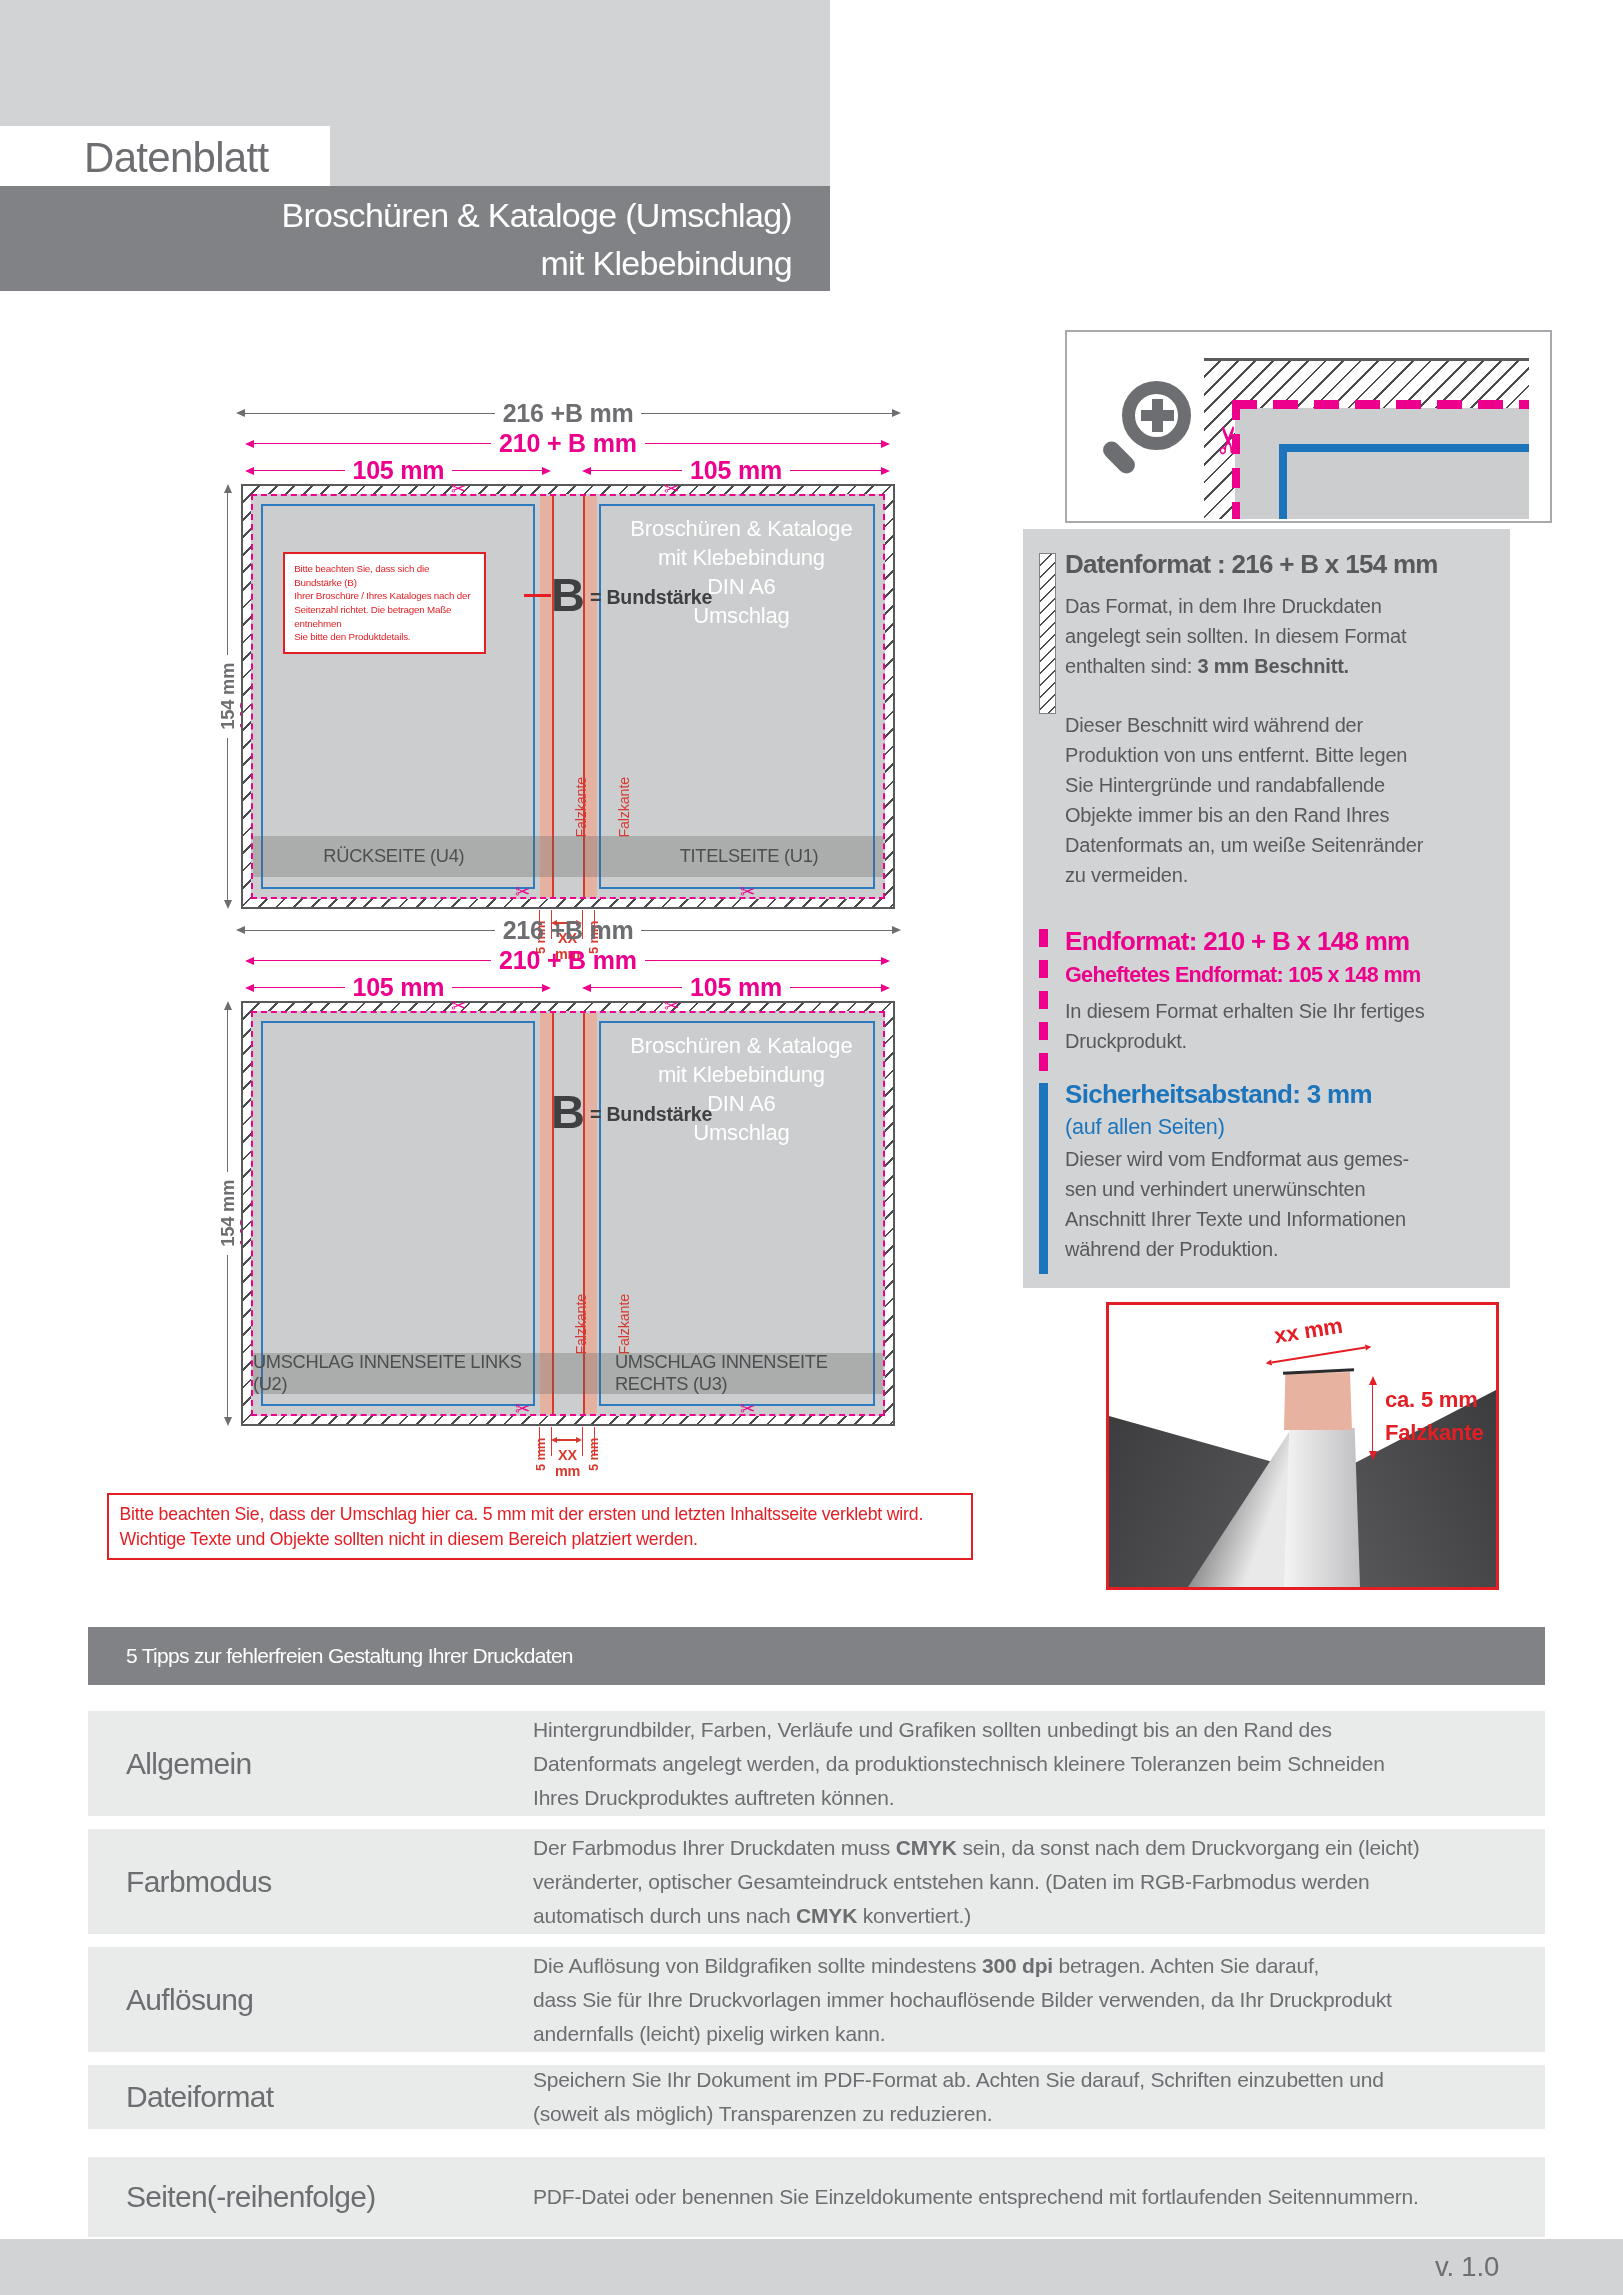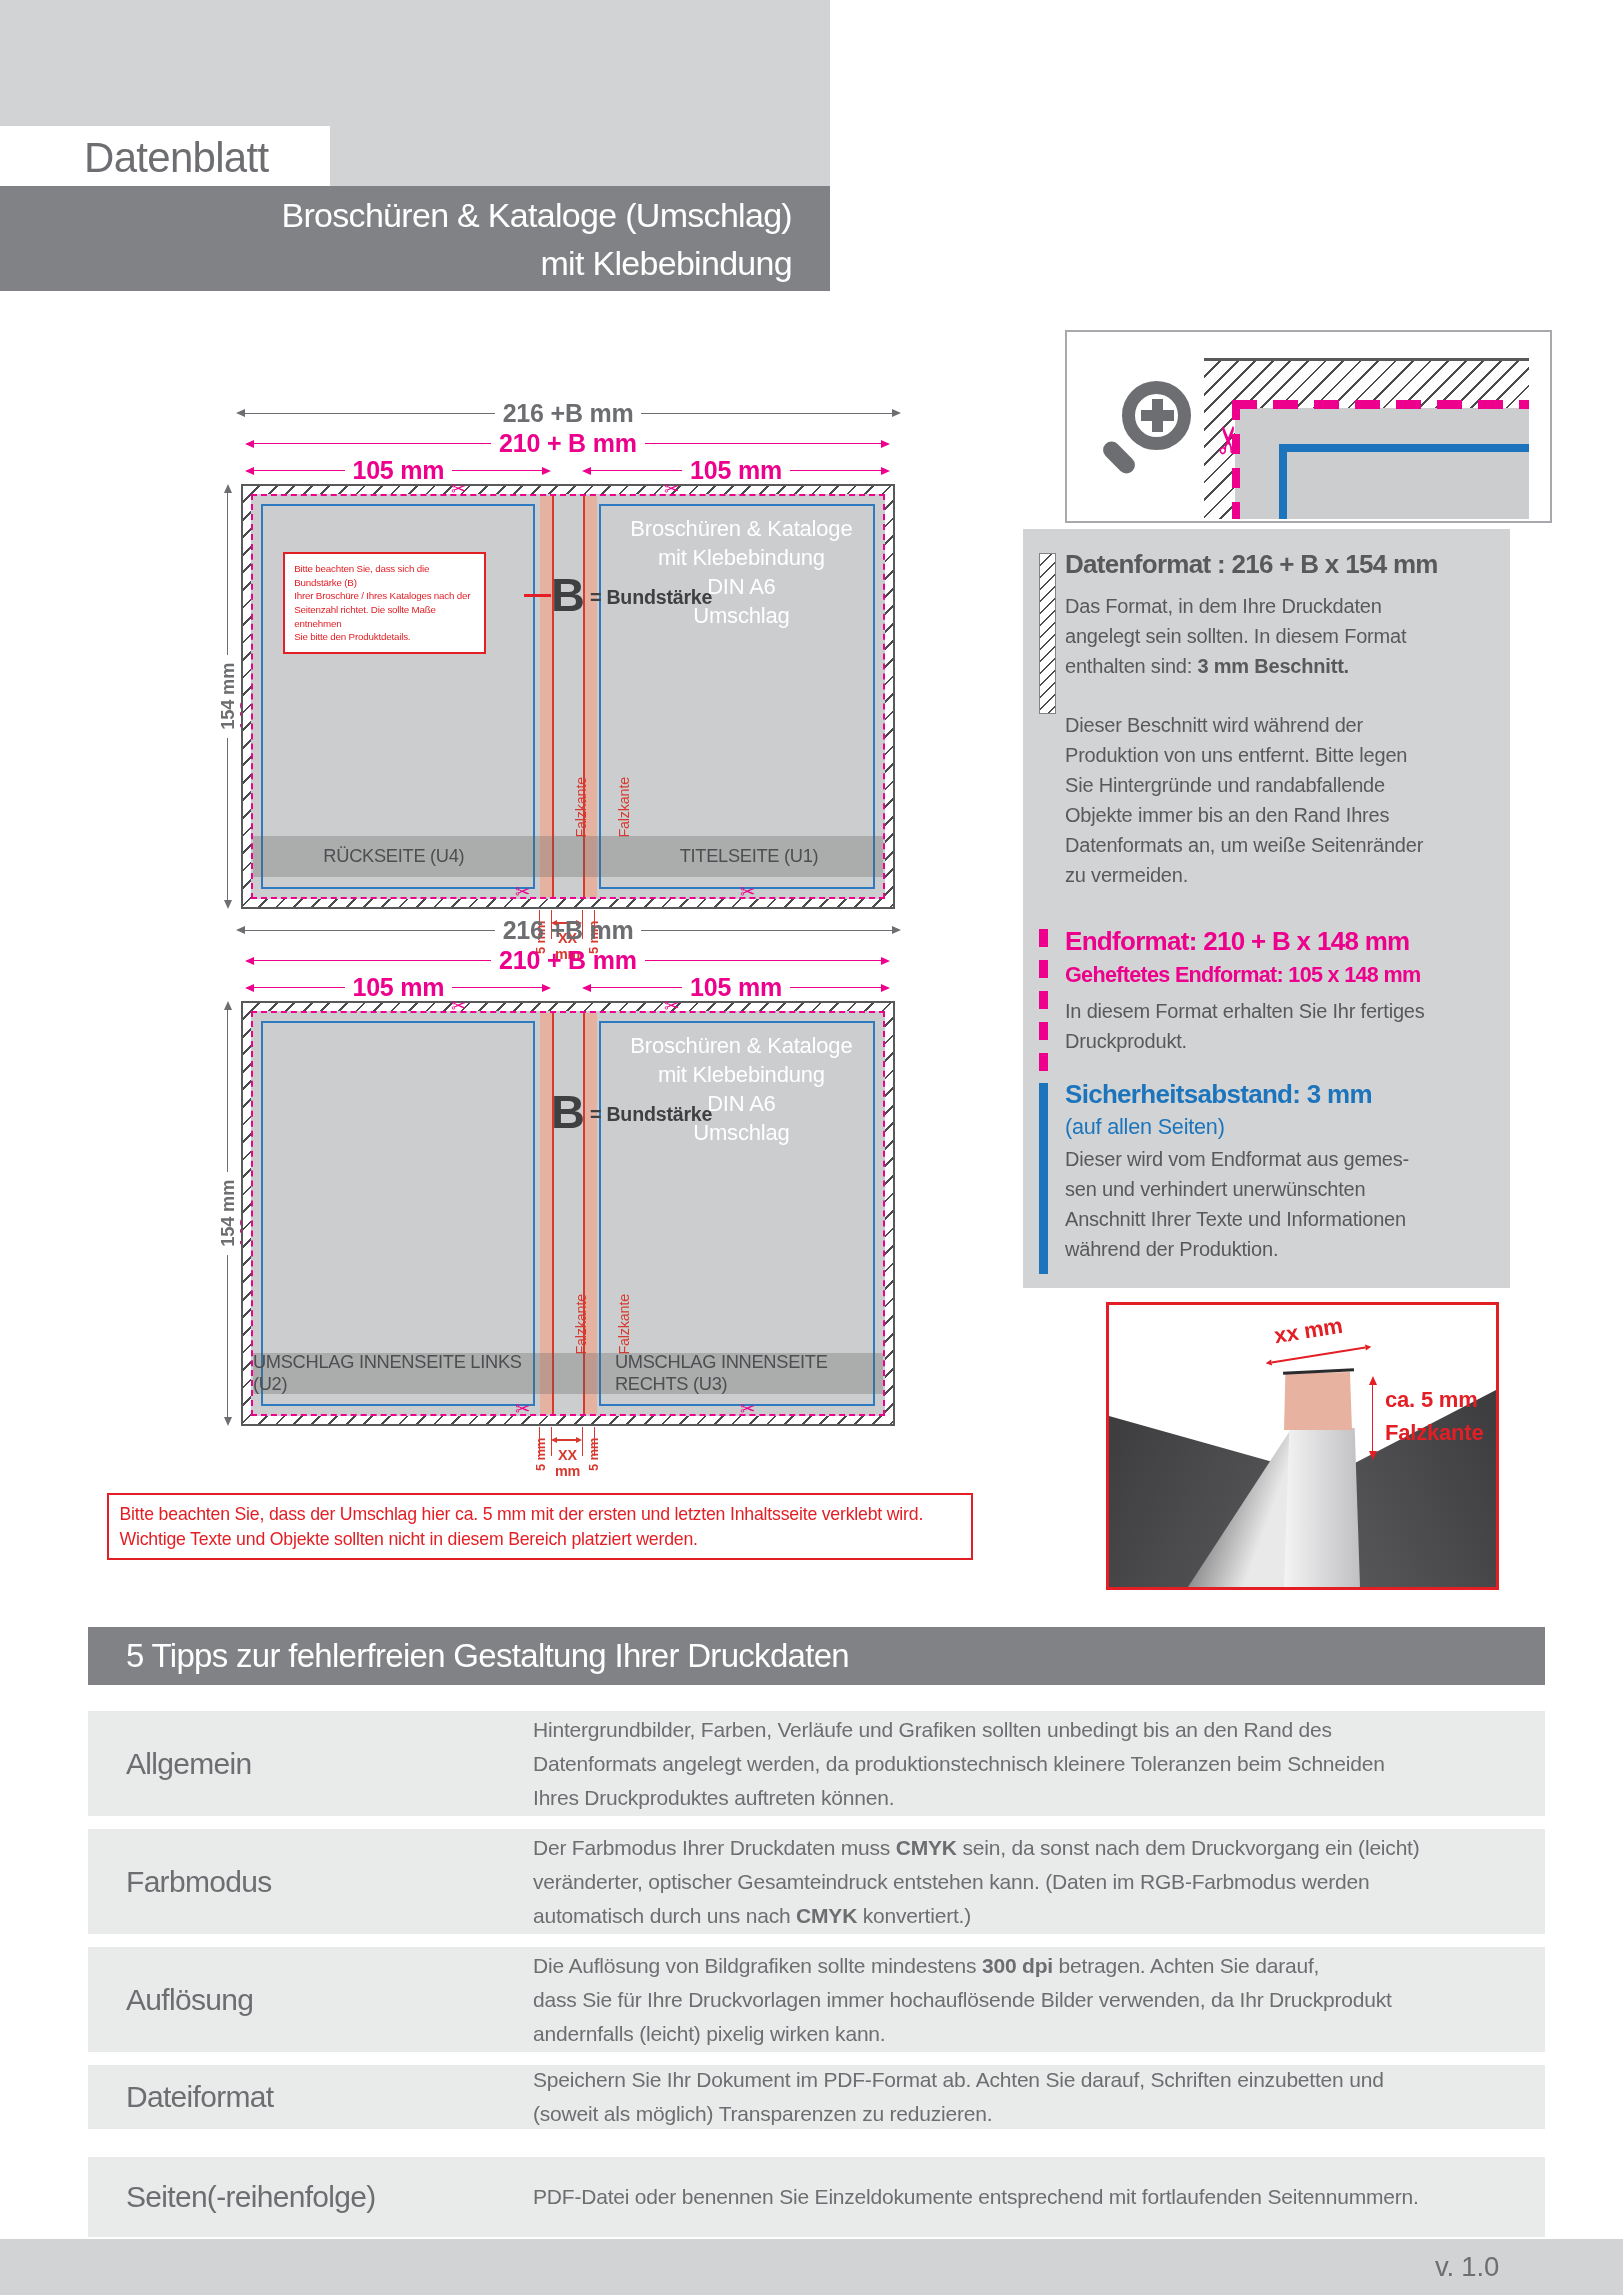--- a/index.html
+++ b/index.html
@@ -117,21 +117,21 @@
   .bk-vdim{left:257px;top:71px;height:84px;width:13px;color:#e31e24;}
   .bk-ca5{left:276px;top:82px;font-size:22px;font-weight:bold;color:#e31e24;white-space:nowrap;}
   .bk-falz{left:276px;top:115px;font-size:22px;font-weight:bold;color:#e31e24;white-space:nowrap;}
 
   
   .warn{left:107px;top:1493px;width:866px;border:2.6px solid #e31e24;background:#ffffff;
         color:#e31e24;font-size:17.7px;line-height:25px;padding:6.5px 10.5px;box-sizing:border-box;}
 
   
   .tipsbar{left:88px;top:1627px;width:1457px;height:58px;background:#808285;color:#ffffff;
-           display:flex;align-items:center;padding-left:38px;font-size:33px;letter-spacing:-0.7px;box-sizing:border-box;}
+           display:flex;align-items:center;padding-left:38px;font-size:21px;letter-spacing:-0.7px;box-sizing:border-box;}
   .tiprow{position:absolute;left:88px;width:1457px;background:#e9eaea;color:#6d6e71;}
   .tlabel{position:absolute;left:38px;top:50%;transform:translateY(-50%);font-size:30px;letter-spacing:-0.7px;}
   .ttext{position:absolute;left:445px;top:50%;transform:translateY(-50%);font-size:21px;line-height:34px;}
 
   
   .footer{left:0;top:2239px;width:1623px;height:56px;background:#d1d3d4;}
   .version{position:absolute;right:124px;top:50%;transform:translateY(-50%);font-size:27.5px;color:#6d6e71;}
 </style>
 </head>
 <body>
@@ -213,21 +213,21 @@
       <span class="scis" style="left:198px;top:-15.7px;">✂</span>
       <span class="scis" style="left:411px;top:-15.7px;">✂</span>
       <span class="scis" style="left:262px;bottom:-3.9px;">✂</span>
       <span class="scis" style="left:487px;bottom:-3.9px;">✂</span>
     </div>
   </div>
 
   <div class="abs note">
       <div>Bitte beachten Sie, dass sich die Bundstärke (B)</div>
       <div>Ihrer Broschüre / Ihres Kataloges nach der</div>
-      <div>Seitenzahl richtet. Die sollte Maße entnehmen</div>
+      <div>Seitenzahl richtet. Die betragen Maße entnehmen</div>
       <div>Sie bitte den Produktdetails.</div>
     </div>
   <div class="abs conn"></div>
   <div class="abs blabel">
     <span class="bigb">B</span>
     <span class="eq">= Bundstärke</span>
   </div>
 
   <div class="tick" style="left:323px;"></div>
   <div class="tick" style="left:335px;"></div>

